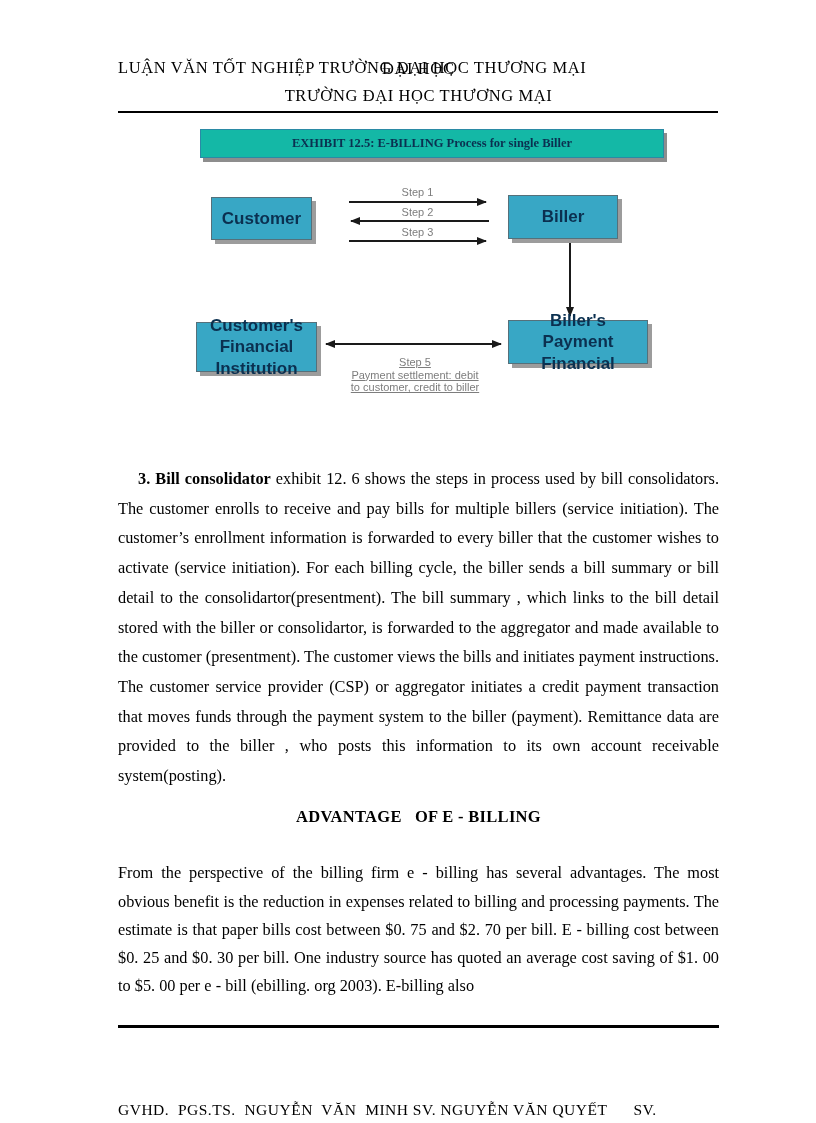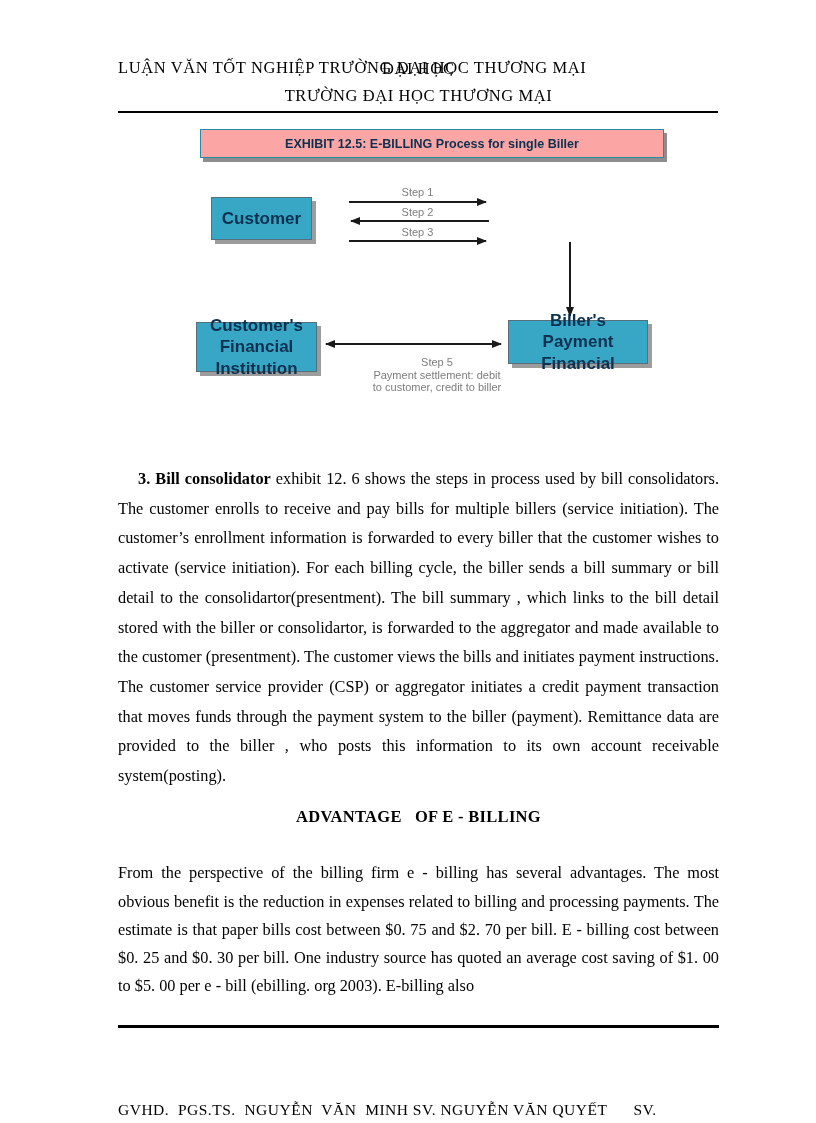--- a/index.html
+++ b/index.html
@@ -15,37 +15,37 @@
   .hdr-l1 { position:relative; white-space:nowrap; }
   .hdr-l1 .ovl { position:absolute; left:264px; top:1px; }
   .hdr-l2 { text-align:center; margin-top:8px; }
   .rule-top { position:absolute; left:118px; top:99px; width:600px; height:2px; background:#000; }
 
   
   .diagram { position:absolute; left:0; top:117px; width:816px; height:300px;
              font-family:"Liberation Sans","DejaVu Sans",sans-serif; }
   .arrows { position:absolute; left:0; top:0; }
   .banner { position:absolute; left:200px; top:0; width:464px; height:29px;
-            background:#fca5a5; border:1px solid #2a8aa5; box-shadow:3px 4px 0 #8d8d8d;
+            background:#14b8a6; border:1px solid #2a8aa5; box-shadow:3px 4px 0 #8d8d8d;
             display:flex; align-items:center; justify-content:center;
-            font-weight:bold; font-size:12.5px; color:#0b3050; }
+            font-weight:bold; font-size:12.5px; color:#0b3050;font-family:Liberation Serif, serif; }
   .dbox { position:absolute; background:#38a7c5; border:1px solid #55707a;
           box-shadow:4px 4px 0 #9c9c9c; display:flex; flex-direction:column;
           align-items:center; justify-content:center; font-weight:bold;
           font-size:17px; color:#0b3050; text-align:center; line-height:1.25; }
   .dbox.customer { left:211px; top:68px;  width:101px; height:43px; }
   .dbox.biller   { left:508px; top:66px;  width:110px; height:44px; }
   .dbox.cfi      { left:196px; top:193px; width:121px; height:50px; }
   .dbox.bpp      { left:508px; top:191px; width:140px; height:44px; }
   .slabel { position:absolute; color:#7d7d7d; font-size:11px; line-height:12.5px; text-align:center; }
   .s1 { left:349px; top:57px;  width:137px; }
   .s2 { left:349px; top:77px;  width:137px; }
   .s3 { left:349px; top:97px;  width:137px; }
   .s4 { left:430px; top:126px; width:150px; }
-  .s5 { left:332px; top:227px; width:210px; }
+  .s5 { left:310px; top:227px; width:210px;text-decoration:underline; }
   .ln { display:block; }
 
   
   .main { position:absolute; left:118px; top:452px; width:601px; height:561px; overflow:hidden;
           font-size:16.3px; line-height:29.7px; text-align:justify; }
   .p1 { text-indent:20px; }
   .heading { text-align:center; font-weight:bold; font-size:16.5px;
              margin:11px 0 28px; letter-spacing:.3px; white-space:pre-wrap; }
   .p2 { line-height:28.2px; }
 
@@ -84,20 +84,23 @@
       <line x1="326" y1="215" x2="501" y2="215" stroke="#1a1a1a" stroke-width="2" marker-start="url(#ahs)" marker-end="url(#ah)"></line>
     </svg>
 
     <div class="banner">
       <span>EXHIBIT 12.5: E-BILLING Process for single Biller</span>
     </div>
 
     <div class="dbox customer">
       <span>Customer</span>
     </div>
+    <div class="dbox biller">
+      <span>Biller</span>
+    </div>
     <div class="dbox cfi">
       <span class="ln">Customer's</span>
       <span class="ln">Financial Institution</span>
     </div>
     <div class="dbox bpp">
       <span class="ln">Biller's</span>
       <span class="ln">Payment Financial</span>
     </div>
 
     <div class="slabel s1">Step 1</div>

